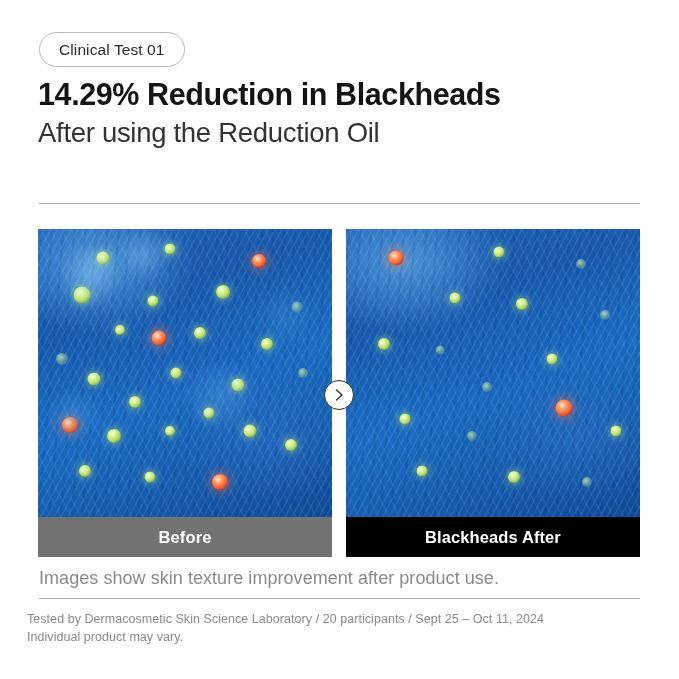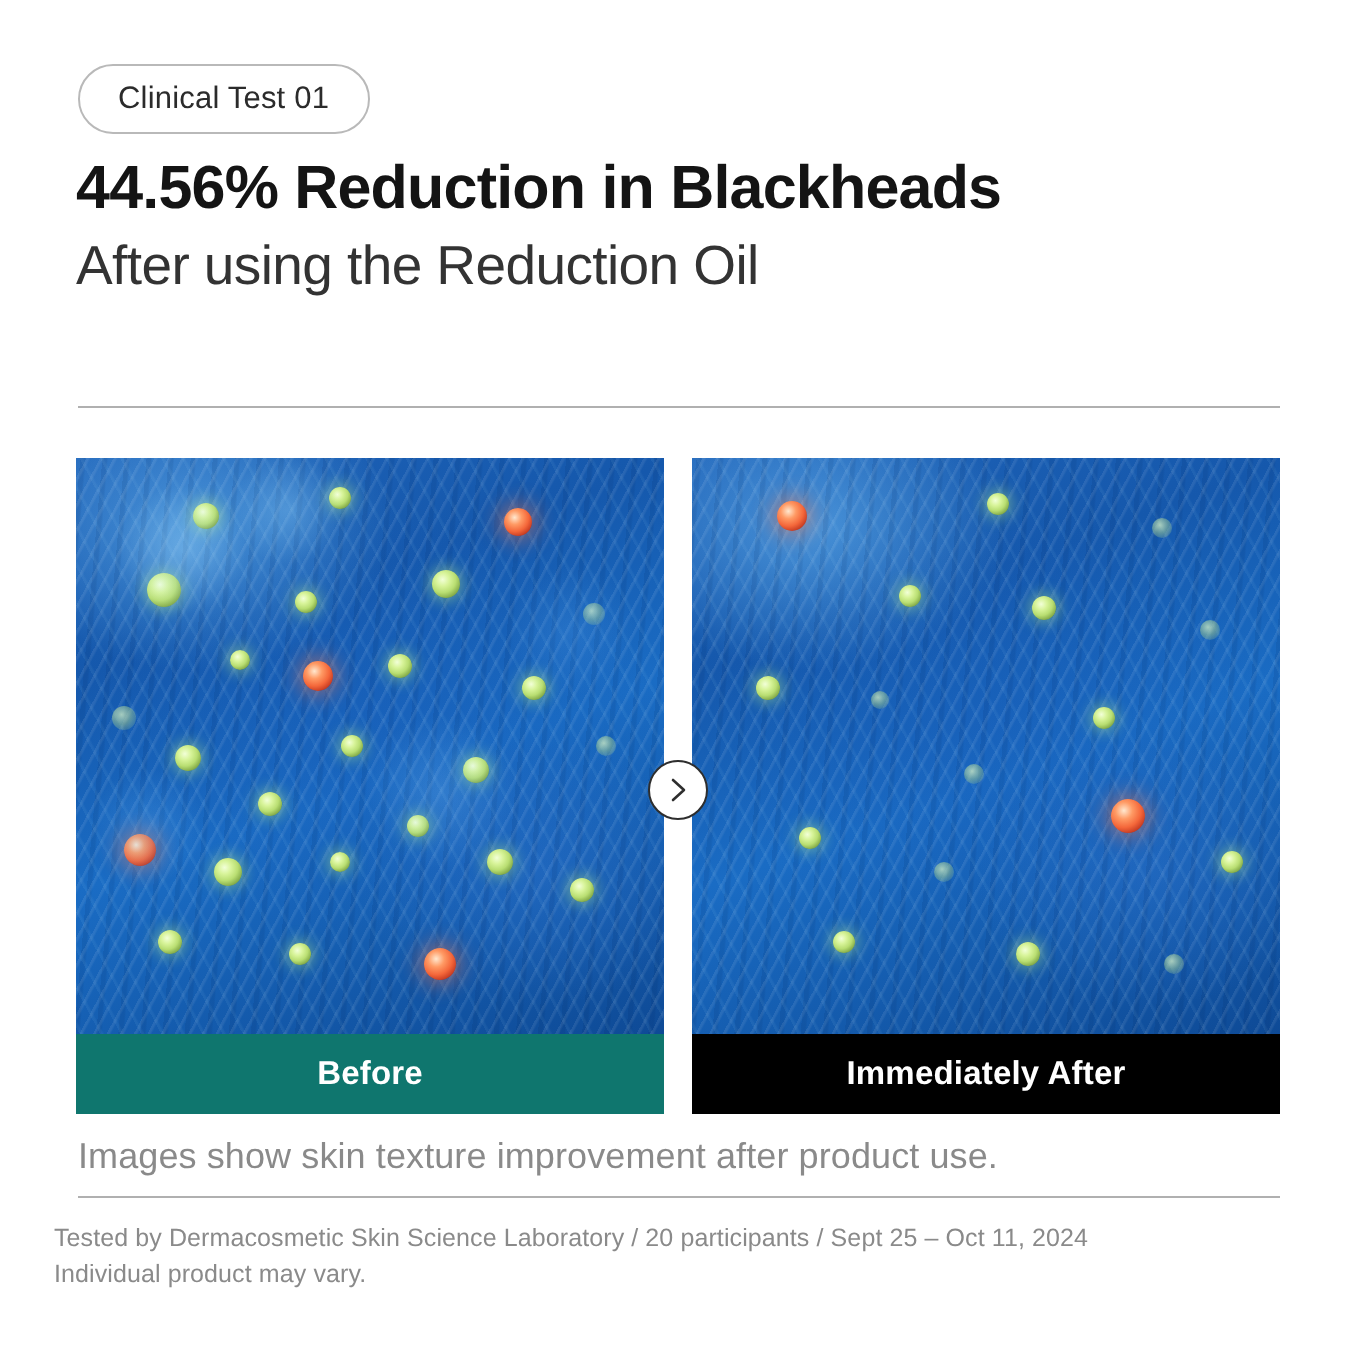--- a/index.html
+++ b/index.html
@@ -165,21 +165,21 @@
 
   
   .caption-bar {
     position: absolute;
     left: 0; right: 0; bottom: 0;
     height: 40px;
     display: flex;
     align-items: center;
     justify-content: center;
   }
-  .caption-bar.gray  { background: #0f766e; margin-top: 29px; }
+  .caption-bar.gray  { background: #737373; margin-top: 29px; }
   .caption-bar.black { background: #000000; }
   .caption-text {
     font-size: 16.5px;
     font-weight: bold;
     color: #ffffff;
     letter-spacing: 0.1px;
     white-space: nowrap;
   }
 
   
@@ -228,21 +228,21 @@
 </head>
 <body>
 
 <div class="page">
 
   <div class="badge">
     <span class="badge-label">Clinical Test 01</span>
   </div>
 
   <div class="headline">
-    <div class="headline-main">44.56% Reduction in Blackheads</div>
+    <div class="headline-main">14.29% Reduction in Blackheads</div>
     <div class="headline-sub">After using the Reduction Oil</div>
   </div>
 
   <div class="rule rule-top"></div>
 
   <div class="compare">
 
     <div class="panel">
       <div class="skin rough">
         <div class="spots">
@@ -295,21 +295,21 @@
           <div class="spot red" style="left:74%;  top:62%;  width:17px; height:17px;"></div>
           <div class="spot green" style="left:20%;  top:66%;  width:11px; height:11px;"></div>
           <div class="spot dim" style="left:43%;  top:72%;  width:10px; height:10px;"></div>
           <div class="spot green" style="left:92%;  top:70%;  width:11px; height:11px;"></div>
           <div class="spot green" style="left:26%;  top:84%;  width:11px; height:11px;"></div>
           <div class="spot green" style="left:57%;  top:86%;  width:12px; height:12px;"></div>
           <div class="spot dim" style="left:82%;  top:88%;  width:10px; height:10px;"></div>
         </div>
       </div>
       <div class="caption-bar black">
-        <span class="caption-text">Immediately After</span>
+        <span class="caption-text">Blackheads After</span>
       </div>
     </div>
   </div>
 
   <div class="arrow-btn">
     <svg width="12" height="14" viewBox="0 0 12 14" aria-hidden="true">
       <path d="M3.5 2 L9 7 L3.5 12" fill="none" stroke="#2e2e2e" stroke-width="1.3" stroke-linecap="round" stroke-linejoin="round"></path>
     </svg>
   </div>
 

